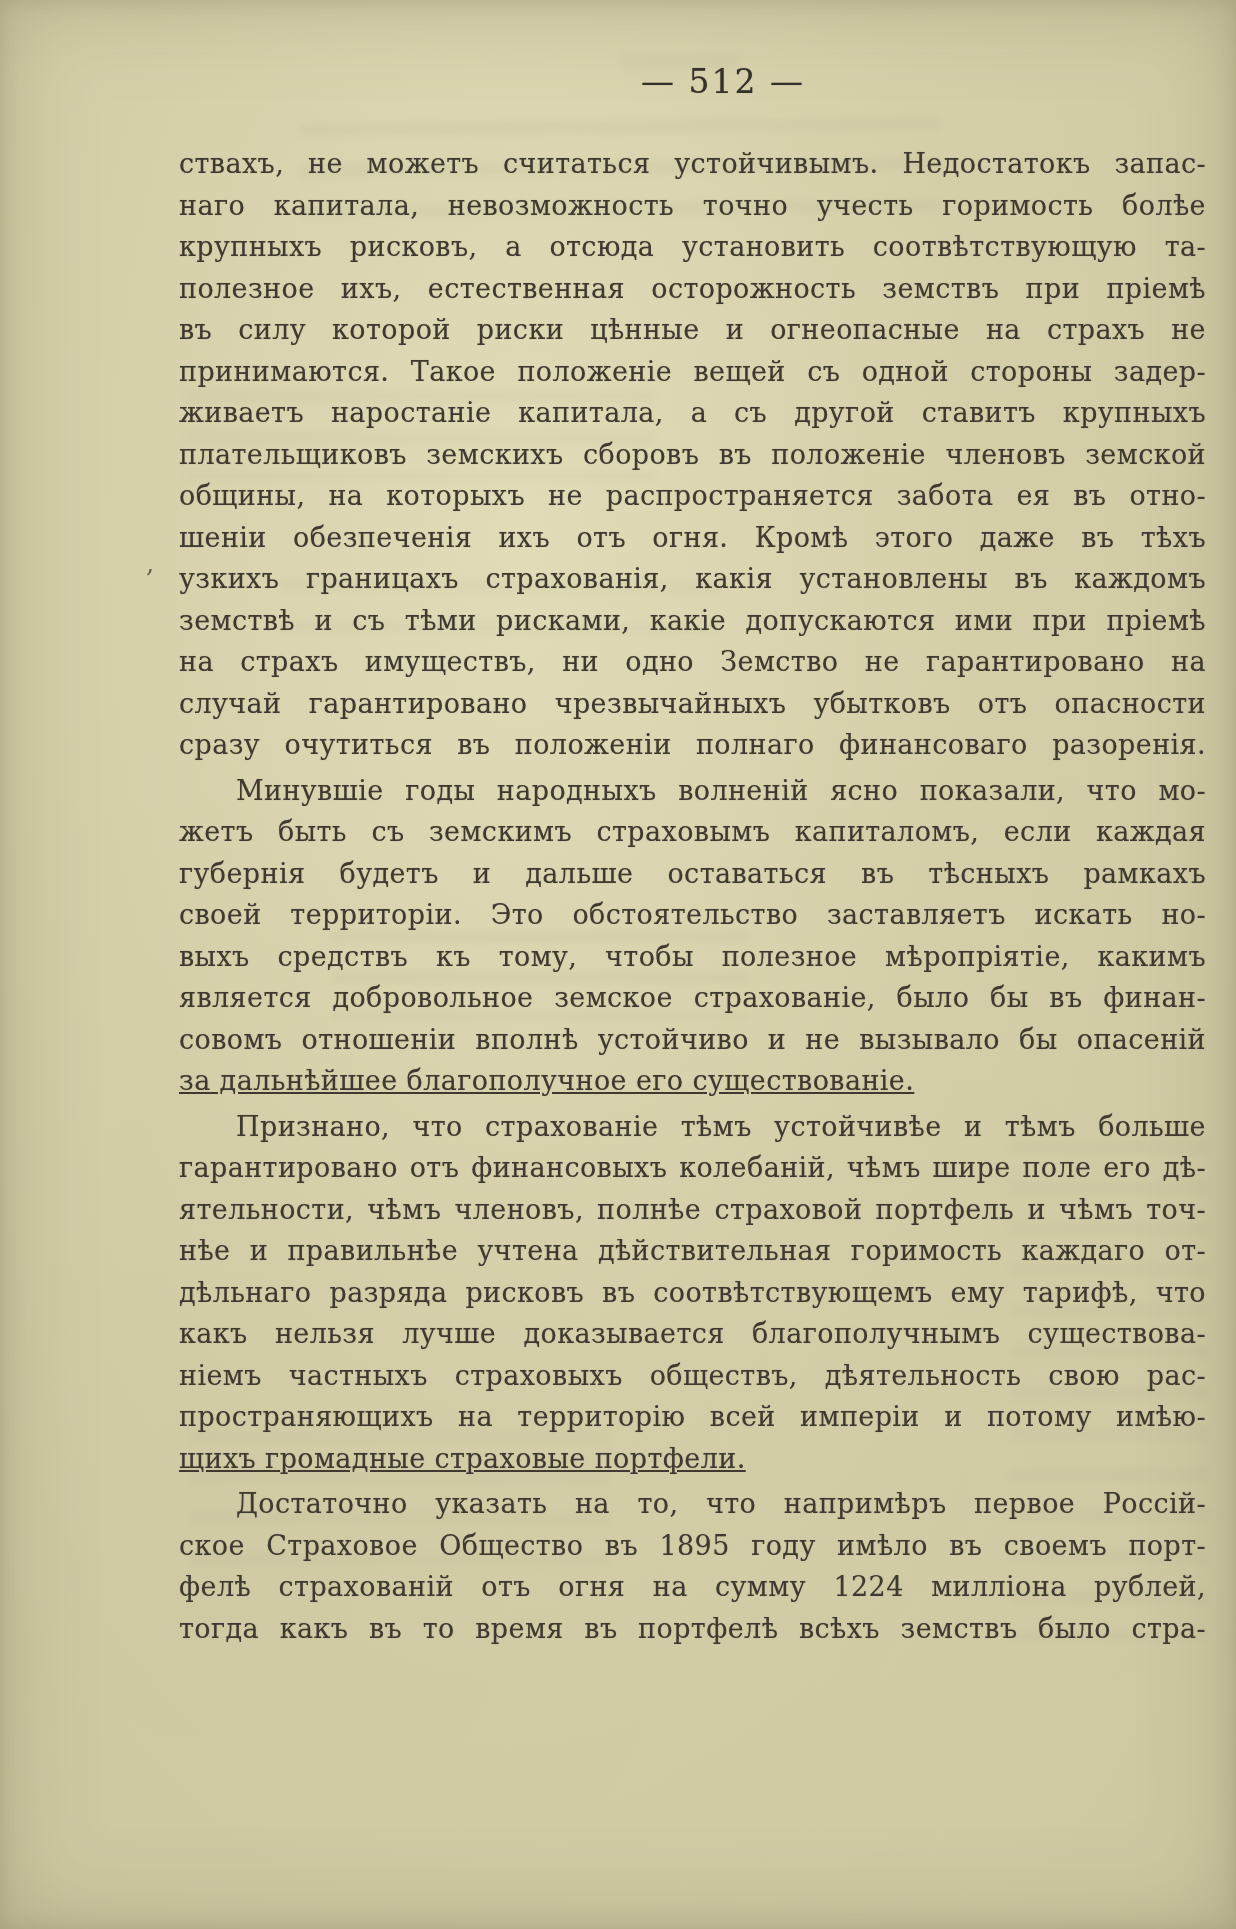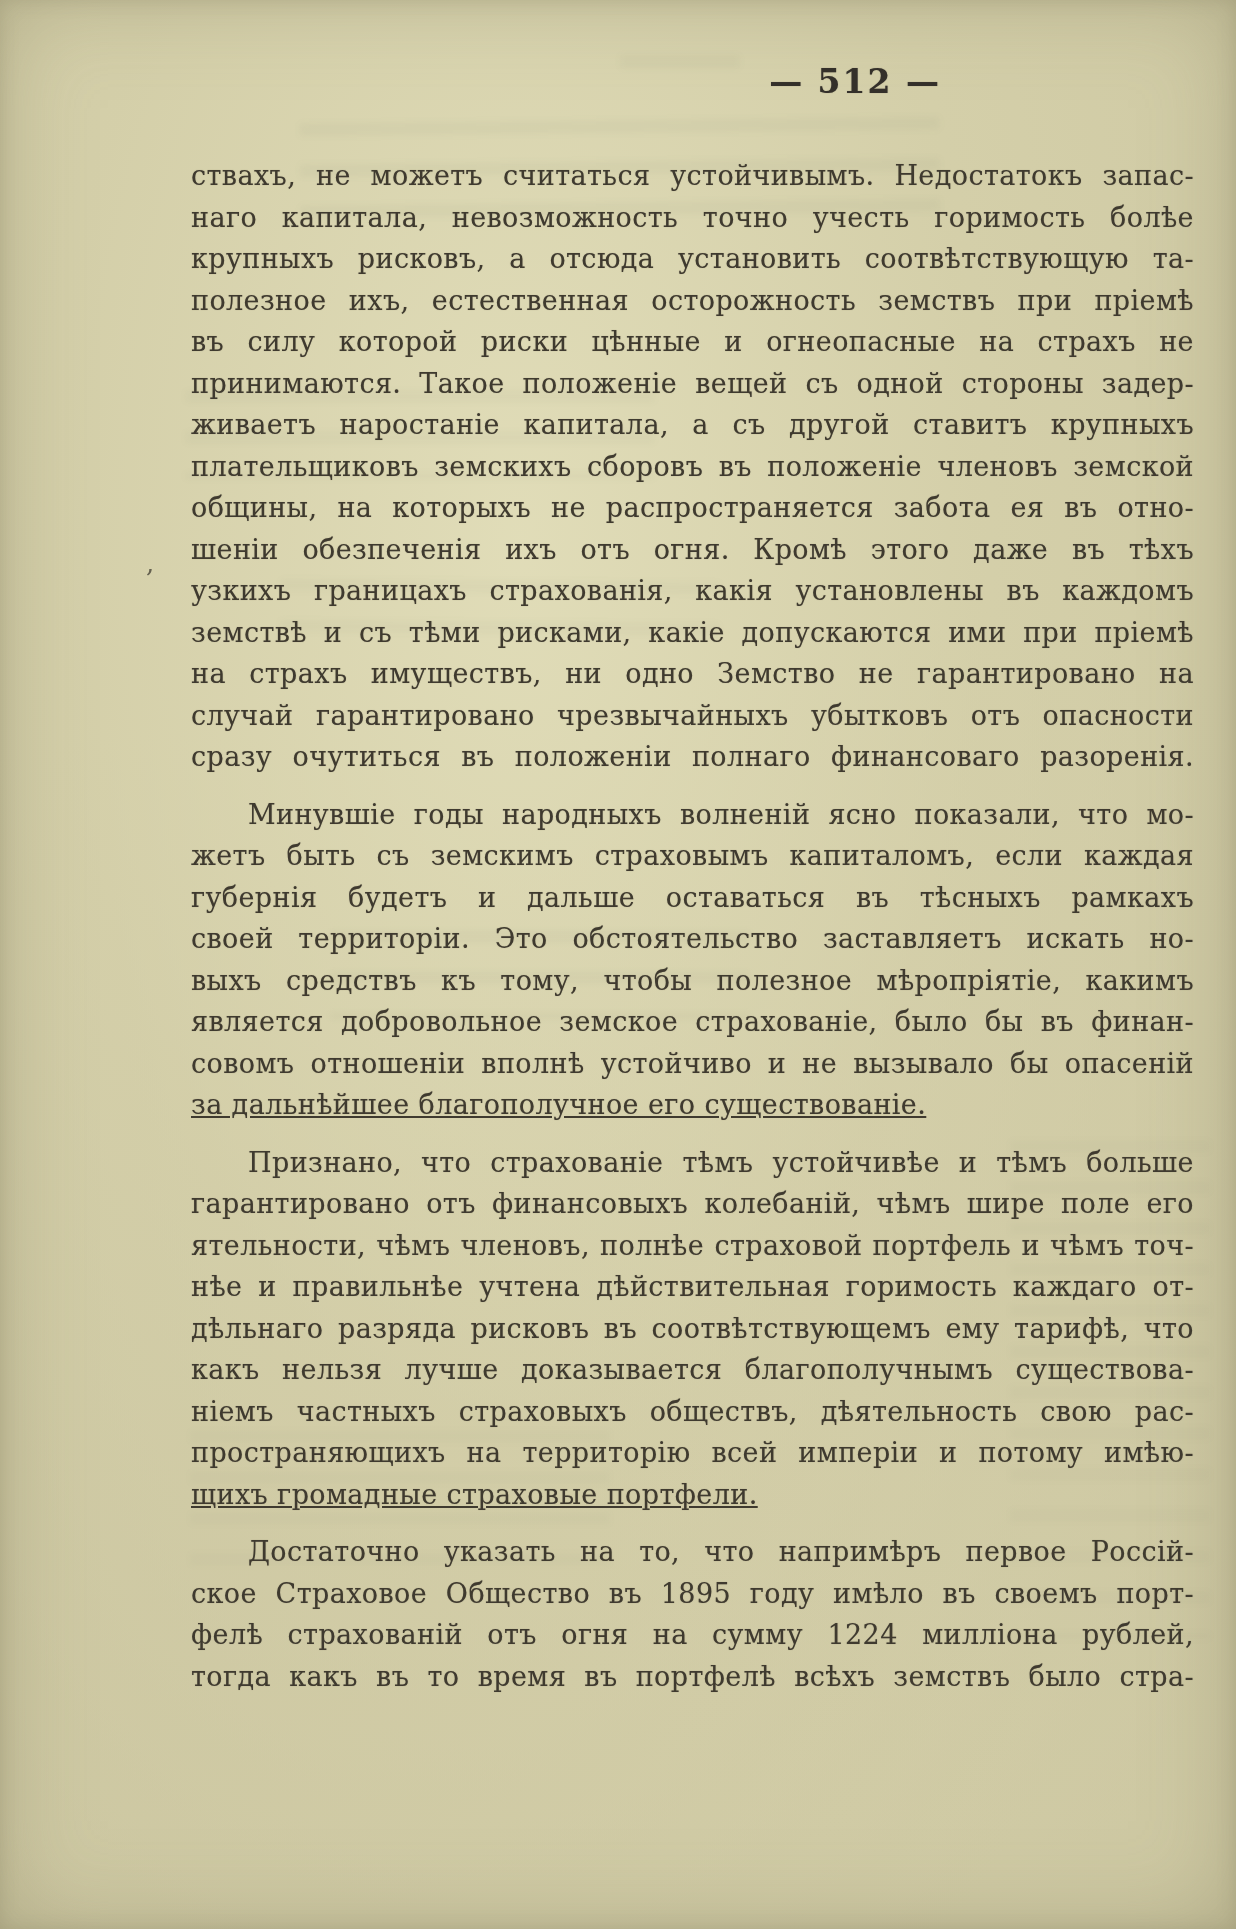--- a/index.html
+++ b/index.html
@@ -39,23 +39,23 @@
   .s4 { left: 330px; top: 930px;  width: 420px; height: 90px;  opacity: 0.45; }
   .s5 { left: 1010px; top: 1140px; width: 200px; height: 500px; opacity: 0.35; }
   .s6 { left: 190px; top: 1430px; width: 420px; height: 140px; opacity: 0.35; }
   .s7 { left: 620px; top: 55px;   width: 120px; height: 40px;  opacity: 0.5; }
 
   .page-number {
     position: absolute;
     left: 641px;
     top: 62px;
     width: 300px;
-    text-align: right;
+    text-align: left;
     font-size: 33px;
-    font-weight: bold;
+    font-weight: normal;
     letter-spacing: 2px;
     color: #34302a;
     text-shadow: 0 0 1px rgba(52,48,42,0.4);
   }
   .margin-mark {
     position: absolute;
     left: 146px;
     top: 548px;
     font-size: 26px;
     color: #4a463a;
@@ -65,21 +65,21 @@
     position: absolute;
     left: 175px;
     top: 139px;
     width: 1035px;
     font-size: 27px;
     line-height: 41.5px;
     color: #3f3a2f;
     letter-spacing: 0.4px;
     text-shadow: 0 0 1px rgba(63,58,47,0.35);
   }
-  .paragraph { margin: 16px; padding: 0; }
+  .paragraph { margin: 4px; padding: 0; }
   .line {
     text-align: justify;
     text-align-last: justify;
     height: 41.5px;
     overflow: hidden;
   }
   .line.first-indent { text-indent: 57px; }
   .line.short-last { text-align-last: left; text-decoration: underline; }
 </style>
 </head>

